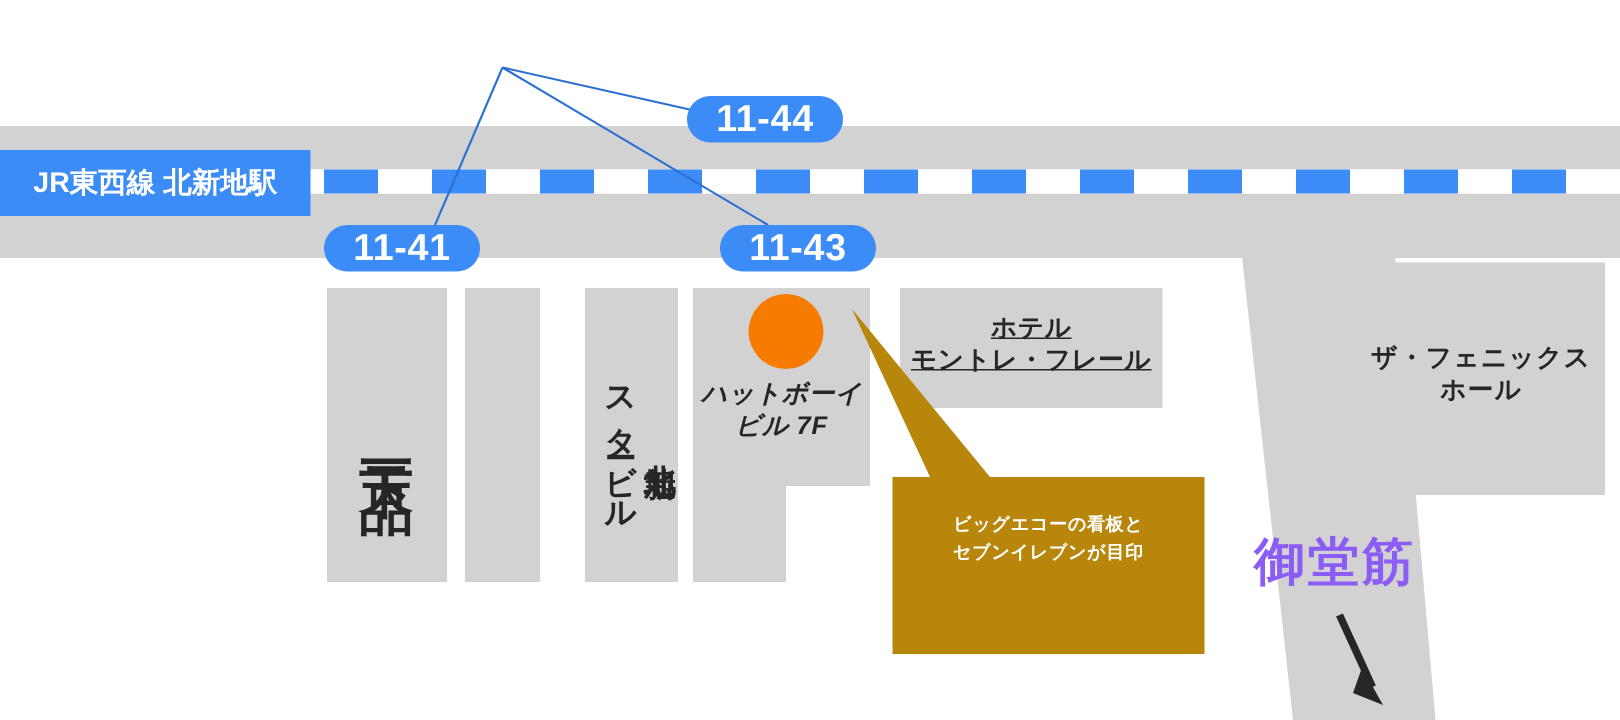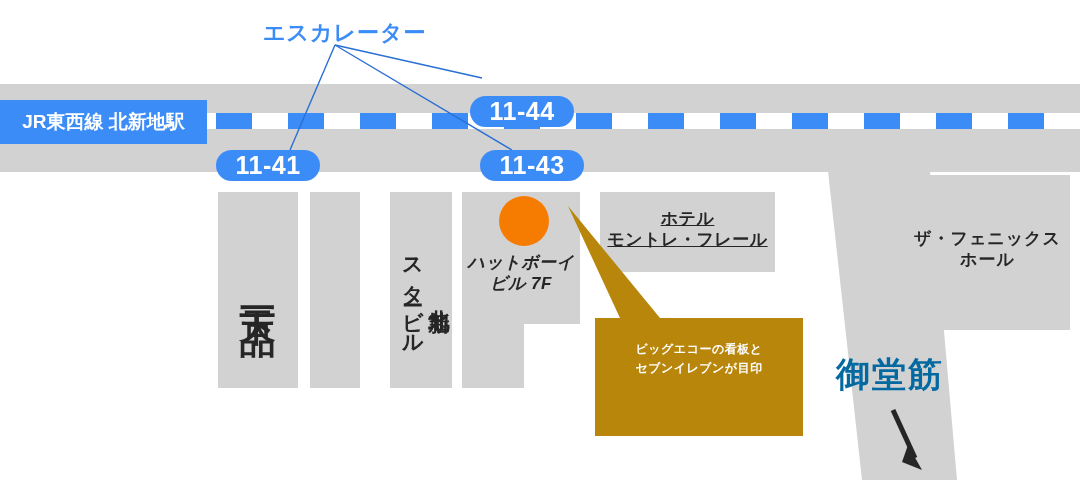--- a/index.html
+++ b/index.html
@@ -65,21 +65,21 @@
     font-weight:bold;
     display:flex;
     align-items:center;
     justify-content:center;
     height:31px;
     width:104px;
     letter-spacing:0.5px;
   }
   #pill-1141 { left:216px; top:150px; }
   #pill-1143 { left:480px; top:150px; }
-  #pill-1144 { left:470px; top:64px;margin-top:32px;  }
+  #pill-1144 { left:458px; top:64px;  }
   
   .escalator-label {
     position:absolute;
     left:263px; top:18px;
     color:#3b8cf7;
     font-size:22px;
     font-weight:bold;
     white-space:nowrap;
     letter-spacing:1px;
   }
@@ -159,21 +159,21 @@
     font-weight:bold;
     text-align:center;
     line-height:1.6;
     white-space:pre-line;
     letter-spacing:0.5px;
   }
   
   .street-name {
     position:absolute;
     left:836px; top:352px;
-    color:#0369a1;
+    color:#8b5cf6;
     font-size:34px;
     font-weight:bold;
     letter-spacing:2px;
     white-space:nowrap;
   }
 </style>
 </head>
 <body>
 
 <div id="map">
@@ -224,21 +224,20 @@
   <div class="callout-box"></div>
   <div class="callout-text">ビッグエコーの看板と
 セブンイレブンが目印</div>
 
   <svg class="svg-layer" viewBox="0 0 1080 480" xmlns="http://www.w3.org/2000/svg">
     <line x1="335" y1="45" x2="290" y2="150" stroke="#2a6fd4" stroke-width="1.4"></line>
     <line x1="335" y1="45" x2="512" y2="150" stroke="#2a6fd4" stroke-width="1.4"></line>
     <line x1="335" y1="45" x2="482" y2="78" stroke="#2a6fd4" stroke-width="1.4"></line>
   </svg>
 
-  <div class="escalator-label">エスカレーター</div>
 
   <div class="pill" id="pill-1141">11-41</div>
   <div class="pill" id="pill-1143">11-43</div>
   <div class="pill" id="pill-1144">11-44</div>
 
   <div class="street-name">御堂筋</div>
 
 </div>
 
 </body></html>

